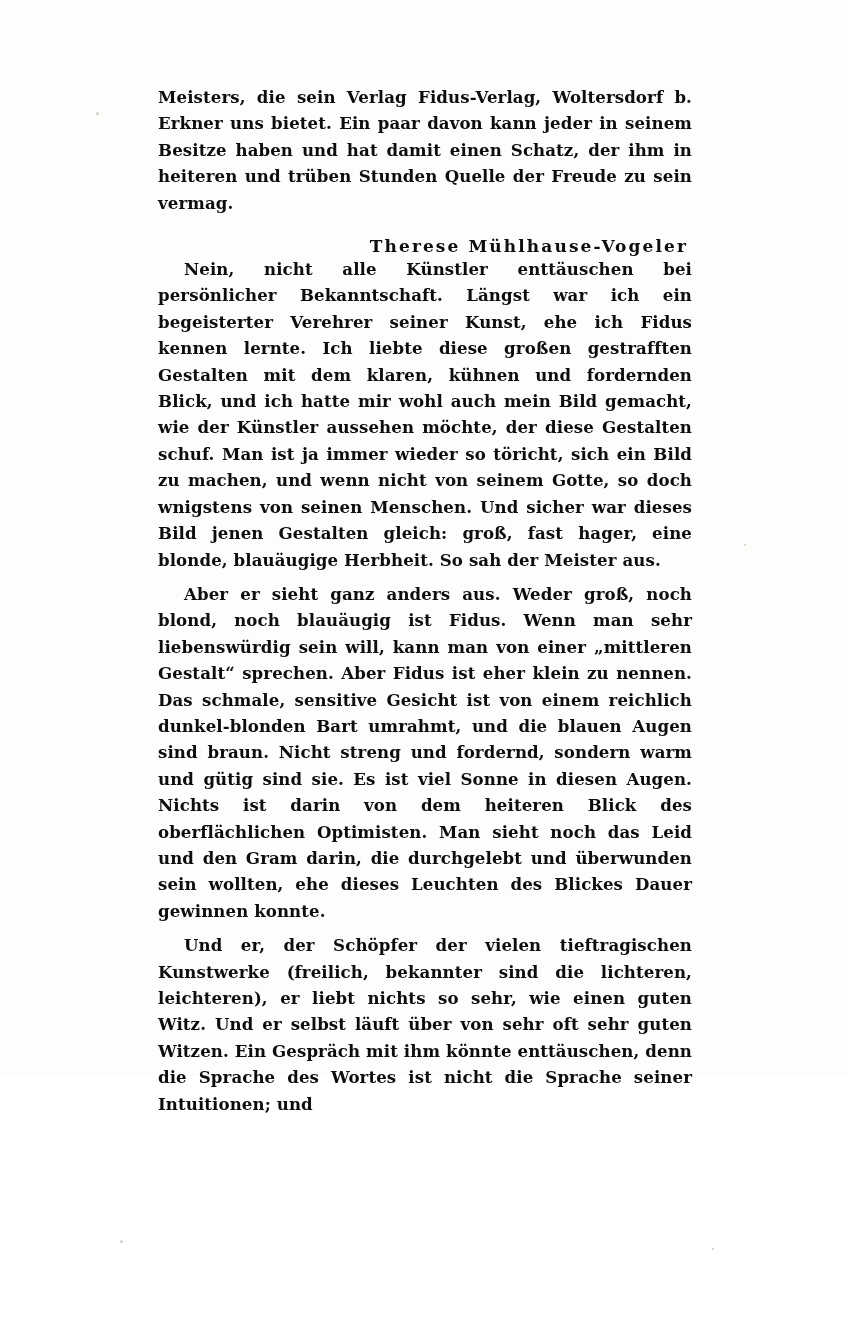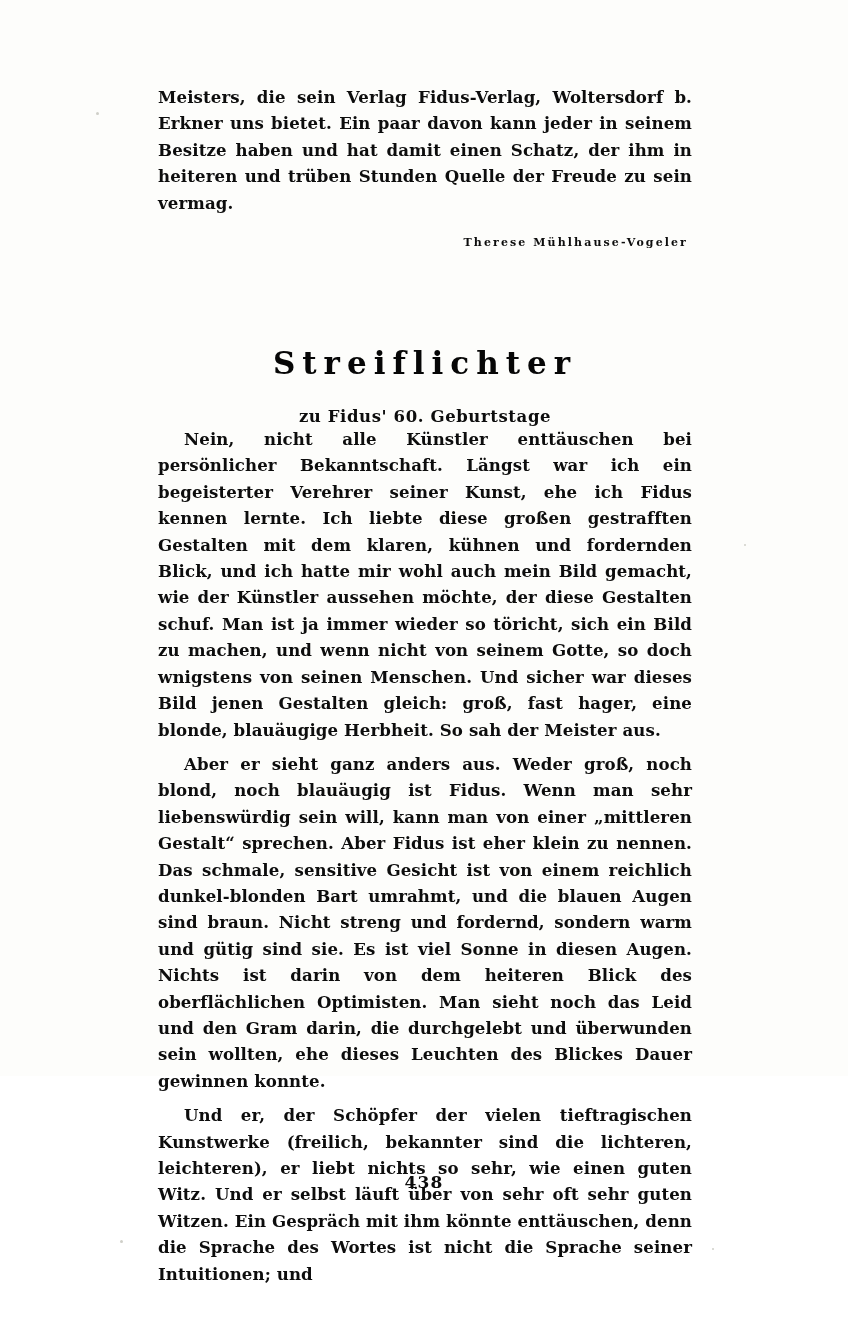--- a/index.html
+++ b/index.html
@@ -40,21 +40,21 @@
     color: #0d0d0d;
   }
   .para.indent {
     text-indent: 26px;
   }
   .signature {
     margin-top: 20px;
     text-align: right;
     font-family: "DejaVu Serif", serif;
     font-weight: 700;
-    font-size: 11px;
+    font-size: 17px;
     letter-spacing: 2.1px;
     color: #0d0d0d;
     padding-right: 4px;
   }
   .title-block {
     margin-top: 96px;
     text-align: center;
   }
   .title {
     font-family: "DejaVu Serif", serif;
@@ -103,26 +103,21 @@
   <div class="speck" style="left:744px; top:544px; width:2px; height:2px;"></div>
   <div class="speck" style="left:120px; top:1240px; width:3px; height:3px;"></div>
   <div class="speck" style="left:712px; top:1248px; width:2px; height:2px;"></div>
 
   <div class="content">
 
     <p class="para">Meisters, die sein Verlag Fidus-Verlag, Woltersdorf b. Erkner uns bietet. Ein paar davon kann jeder in seinem Besitze haben und hat damit einen Schatz, der ihm in heiteren und trüben Stunden Quelle der Freude zu sein vermag.</p>
 
     <div class="signature">Therese Mühlhause-Vogeler</div>
 
-    <div class="title-block">
-      <div class="title">Streiflichter</div>
-      <div class="subtitle">zu Fidus' 60. Geburtstage</div>
-    </div>
 
     <p class="para indent body-start">Nein, nicht alle Künstler enttäuschen bei persönlicher Bekanntschaft. Längst war ich ein begeisterter Verehrer seiner Kunst, ehe ich Fidus kennen lernte. Ich liebte diese großen gestrafften Gestalten mit dem klaren, kühnen und fordernden Blick, und ich hatte mir wohl auch mein Bild gemacht, wie der Künstler aussehen möchte, der diese Gestalten schuf. Man ist ja immer wieder so töricht, sich ein Bild zu machen, und wenn nicht von seinem Gotte, so doch wnigstens von seinen Menschen. Und sicher war dieses Bild jenen Gestalten gleich: groß, fast hager, eine blonde, blauäugige Herbheit. So sah der Meister aus.</p>
     <p class="para indent">Aber er sieht ganz anders aus. Weder groß, noch blond, noch blauäugig ist Fidus. Wenn man sehr liebenswürdig sein will, kann man von einer „mittleren Gestalt“ sprechen. Aber Fidus ist eher klein zu nennen. Das schmale, sensitive Gesicht ist von einem reichlich dunkel-blonden Bart umrahmt, und die blauen Augen sind braun. Nicht streng und fordernd, sondern warm und gütig sind sie. Es ist viel Sonne in diesen Augen. Nichts ist darin von dem heiteren Blick des oberflächlichen Optimisten. Man sieht noch das Leid und den Gram darin, die durchgelebt und überwunden sein wollten, ehe dieses Leuchten des Blickes Dauer gewinnen konnte.</p>
     <p class="para indent">Und er, der Schöpfer der vielen tieftragischen Kunstwerke (freilich, bekannter sind die lichteren, leichteren), er liebt nichts so sehr, wie einen guten Witz. Und er selbst läuft über von sehr oft sehr guten Witzen. Ein Gespräch mit ihm könnte enttäuschen, denn die Sprache des Wortes ist nicht die Sprache seiner Intuitionen; und</p>
 
   </div>
 
-  <div class="folio">438</div>
 
 </div>
 
 </body></html>

